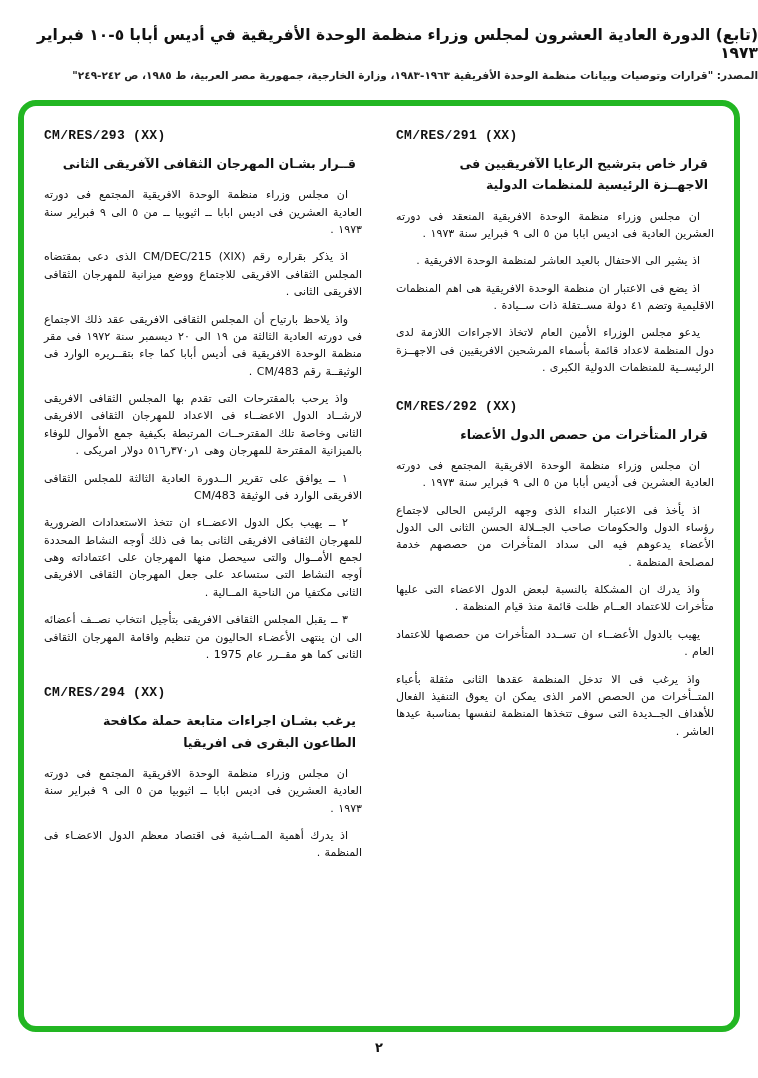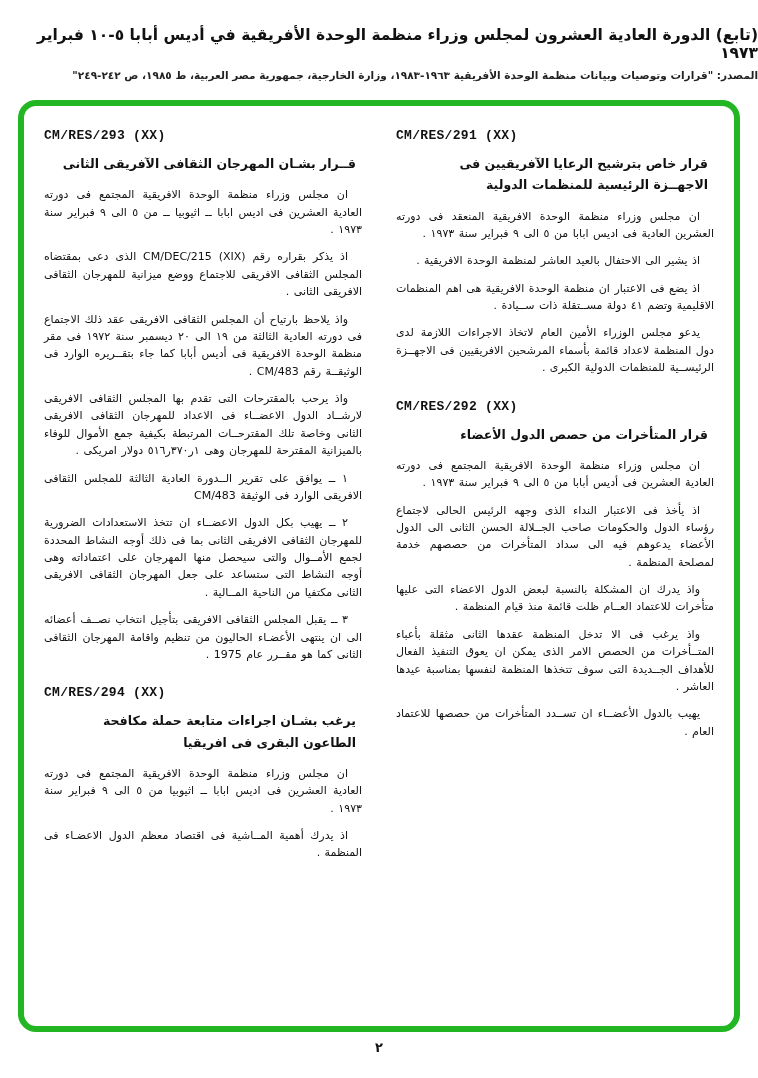--- a/index.html
+++ b/index.html
@@ -71,22 +71,22 @@
         <p class="para">اذ يضع فى الاعتبار ان منظمة الوحدة الافريقية هى اهم المنظمات الاقليمية وتضم ٤١ دولة مســتقلة ذات ســيادة .</p>
         <p class="para">يدعو مجلس الوزراء الأمين العام لاتخاذ الاجراءات اللازمة لدى دول المنظمة لاعداد قائمة بأسماء المرشحين الافريقيين فى الاجهــزة الرئيســية للمنظمات الدولية الكبرى .</p>
       </article>
 
       <article class="res-block">
         <div class="res-code">CM/RES/292 (XX)</div>
         <h2 class="res-title">قرار المتأخرات من حصص الدول الأعضاء</h2>
         <p class="para">ان مجلس وزراء منظمة الوحدة الافريقية المجتمع فى دورته العادية العشرين فى أديس أبابا من ٥ الى ٩ فبراير سنة ١٩٧٣ .</p>
         <p class="para">اذ يأخذ فى الاعتبار النداء الذى وجهه الرئيس الحالى لاجتماع رؤساء الدول والحكومات صاحب الجــلالة الحسن الثانى الى الدول الأعضاء يدعوهم فيه الى سداد المتأخرات من حصصهم خدمة لمصلحة المنظمة .</p>
         <p class="para">واذ يدرك ان المشكلة بالنسبة لبعض الدول الاعضاء التى عليها متأخرات للاعتماد العــام ظلت قائمة منذ قيام المنظمة .</p>
+        <p class="para">يهيب بالدول الأعضــاء ان تســدد المتأخرات من حصصها للاعتماد العام .</p>
         <p class="para">واذ يرغب فى الا تدخل المنظمة عقدها الثانى مثقلة بأعباء المتــأخرات من الحصص الامر الذى يمكن ان يعوق التنفيذ الفعال للأهداف الجــديدة التى سوف تتخذها المنظمة لنفسها بمناسبة عيدها العاشر .</p>
-        <p class="para">يهيب بالدول الأعضــاء ان تســدد المتأخرات من حصصها للاعتماد العام .</p>
       </article>
     </section>
 
     <section class="col">
       <article class="res-block">
         <div class="res-code">CM/RES/293 (XX)</div>
         <h2 class="res-title">قــرار بشـان المهرجان الثقافى الآفريقى الثانى</h2>
         <p class="para">ان مجلس وزراء منظمة الوحدة الافريقية المجتمع فى دورته العادية العشرين فى اديس ابابا ــ اثيوبيا ــ من ٥ الى ٩ فبراير سنة ١٩٧٣ .</p>
         <p class="para">اذ يذكر بقراره رقم CM/DEC/215 (XIX) الذى دعى بمقتضاه المجلس الثقافى الافريقى للاجتماع ووضع ميزانية للمهرجان الثقافى الافريقى الثانى .</p>
         <p class="para">واذ يلاحظ بارتياح أن المجلس الثقافى الافريقى عقد ذلك الاجتماع فى دورته العادية الثالثة من ١٩ الى ٢٠ ديسمبر سنة ١٩٧٢ فى مقر منظمة الوحدة الافريقية فى أديس أبابا كما جاء بتقــريره الوارد فى الوثيقــة رقم CM/483 .</p>

